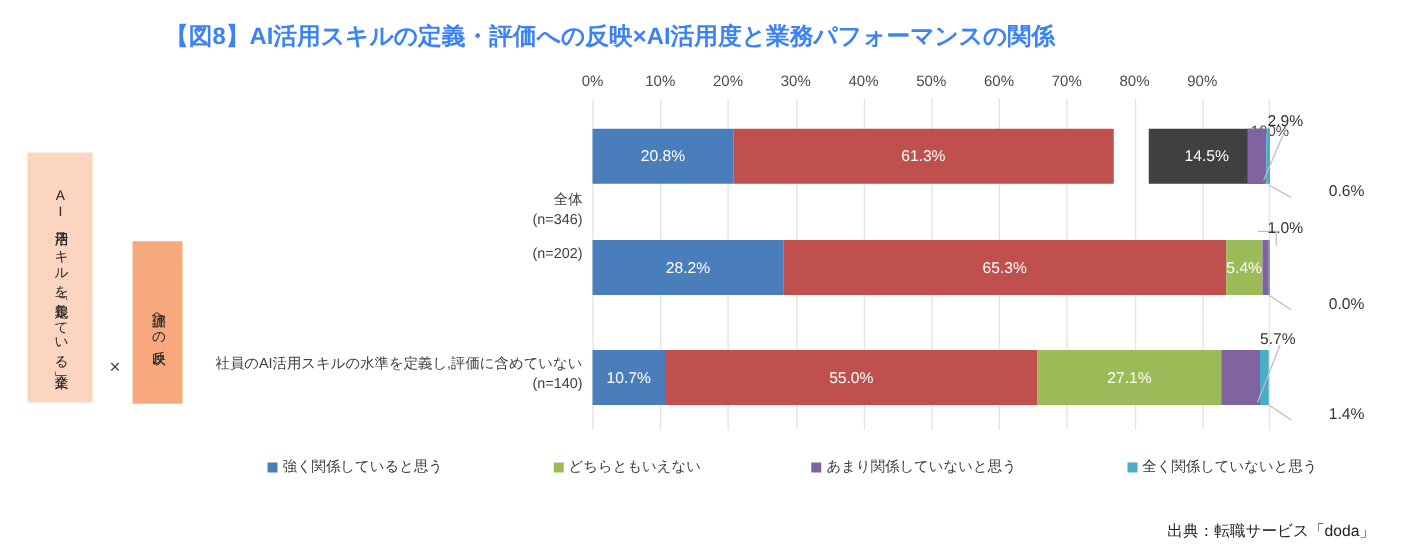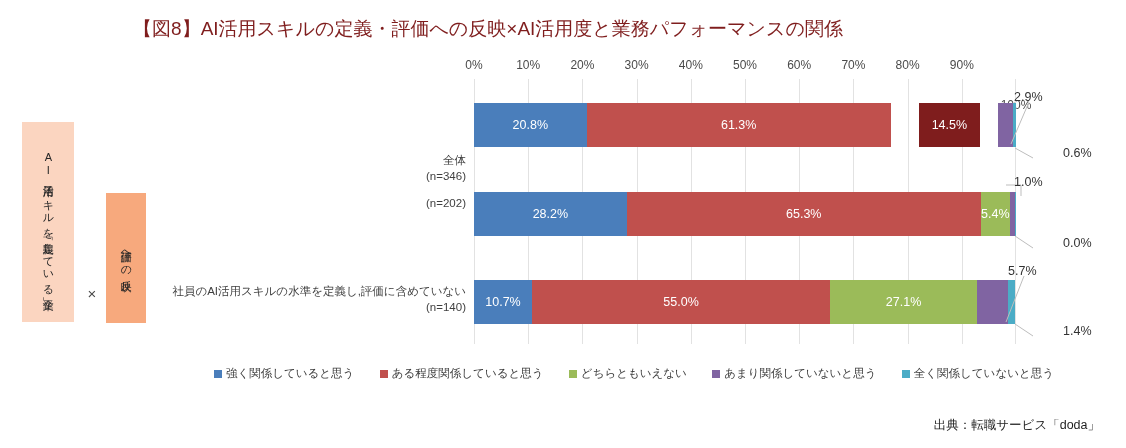--- a/index.html
+++ b/index.html
@@ -17,22 +17,22 @@
   }
 
   
   .chart-title {
     position: absolute;
     top: 16px;
     left: 0;
     width: 976px;
     text-align: center;
     font-size: 19px;
-    font-weight: normal;
-    color: #7f1d1d;
+    font-weight: bold;
+    color: #3b82f6;
     letter-spacing: 0px;
     white-space: nowrap;
   }
 
   
   .group-box {
     position: absolute;
     display: flex;
     align-items: center;
     justify-content: center;
@@ -229,21 +229,21 @@
     <div class="gridline" style="left:541px;"></div>
   </div>
 
   <div class="cat-label" style="right:660px; top:107px;margin-top:46px;">
     <span>全体</span>
     <span class="cat-n">(n=346)</span>
   </div>
   <div class="bar-row" style="top:103px;">
     <div class="seg" style="left:0px; width:112.7px; background:#4a7ebb;">20.8%</div>
     <div class="seg" style="left:112.7px; width:304px; background:#c0504d;">61.3%</div>
-    <div class="seg" style="left:444.9px; width:61px; background:#7f1d1d;">14.5%</div>
+    <div class="seg" style="left:444.9px; width:93px; background:#404040;">14.5%</div>
     <div class="seg seg-label-hidden" style="left:523.5px; width:15.7px; background:#8064a2;">2.9%</div>
     <div class="seg seg-label-hidden" style="left:539.2px; width:3.3px; background:#4bacc6;">0.6%</div>
   </div>
 
   <div class="leader" style="left:1005px; top:100px;">
     <svg width="30" height="46">
         <line x1="24" y1="2" x2="6" y2="44" stroke="#bdbdbd" stroke-width="1"></line>
       </svg>
   </div>
   <div class="callout" style="left:1014px; top:90px;">2.9%</div>
@@ -302,24 +302,20 @@
   <div class="callout" style="left:1063px; top:324px;">1.4%</div>
 
 </div>
 
 <div class="legend">
   <div class="legend-item">
     <span class="legend-swatch" style="background:#4a7ebb;"></span>
     <span>強く関係していると思う</span>
   </div>
   <div class="legend-item">
-    <span class="legend-swatch" style="background:#c0504d;"></span>
-    <span>ある程度関係していると思う</span>
-  </div>
-  <div class="legend-item">
     <span class="legend-swatch" style="background:#9bbb59;"></span>
     <span>どちらともいえない</span>
   </div>
   <div class="legend-item">
     <span class="legend-swatch" style="background:#8064a2;"></span>
     <span>あまり関係していないと思う</span>
   </div>
   <div class="legend-item">
     <span class="legend-swatch" style="background:#4bacc6;"></span>
     <span>全く関係していないと思う</span>

